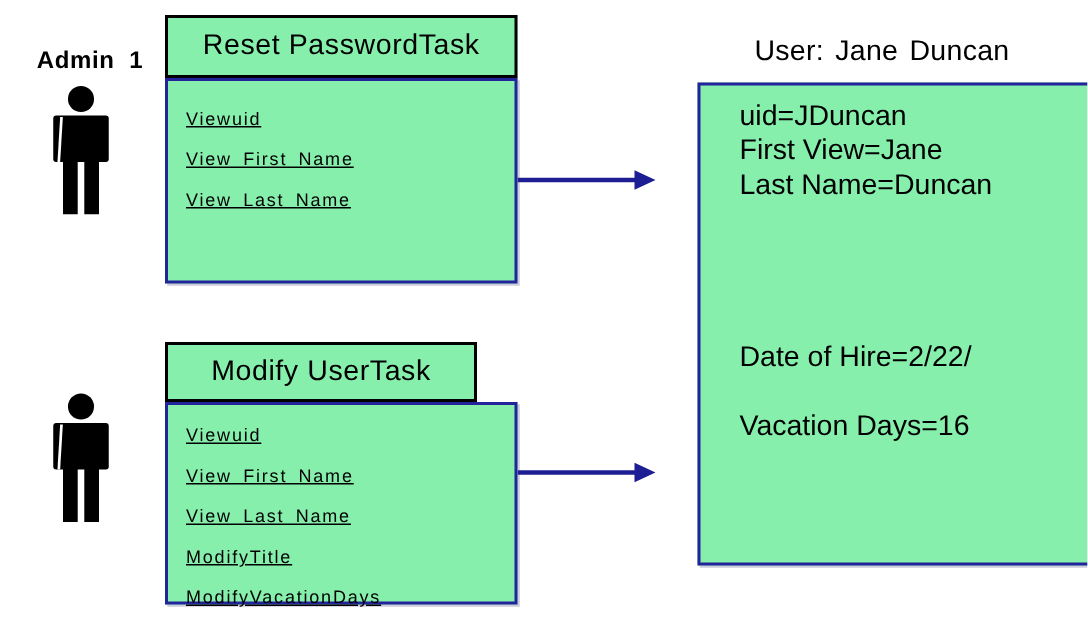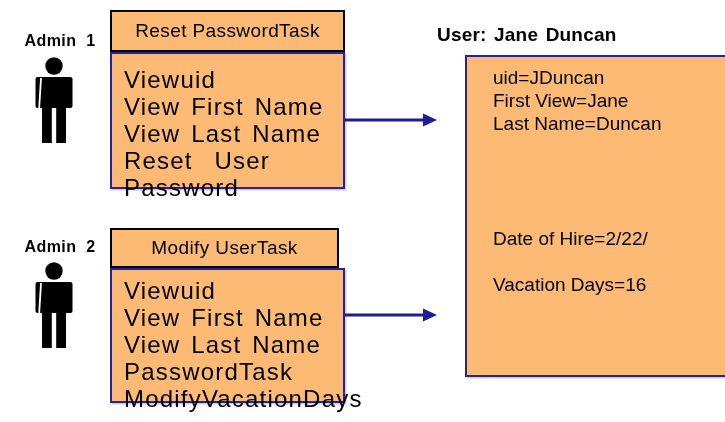--- a/index.html
+++ b/index.html
@@ -6,36 +6,37 @@
   .canvas{
     position:relative;width:725px;height:422px;background:var(--background,#fff);
     font-family:"Liberation Sans","DejaVu Sans",sans-serif;color:var(--text,#000);
     overflow:hidden;
   }
   .abs{position:absolute;}
   .admin-label{
     position:absolute;width:90px;text-align:center;
     font-size:16px;font-weight:bold;letter-spacing:.4px;word-spacing:5px;
   }
-  .box{box-sizing:border-box;position:absolute;background:#fdba74;}
+  .box{box-sizing:border-box;position:absolute;background:#86efac;}
   .task-header{
     border:2px solid var(--header-border,#000);
     display:flex;align-items:center;justify-content:center;
     font-size:19px;letter-spacing:.4px;
   }
   .task-body{
     border:2px solid var(--box-border,#23239c);
-    font-size:24px;line-height:27px;letter-spacing:1.2px;word-spacing:3px;
+    font-size:12px;line-height:27px;letter-spacing:1.2px;word-spacing:3px;
     box-shadow:1.5px 1.5px 0 #ccccdd;
+    text-decoration:underline;
   }
   .pad-lg{padding:12px 6px 0 12px;}
   .pad-sm{padding:7px 6px 0 12px;}
   .user-heading{
-    position:absolute;width:236px;text-align:left;
-    font-size:19px;font-weight:bold;letter-spacing:.2px;word-spacing:2px;
+    position:absolute;width:236px;text-align:right;
+    font-size:19px;font-weight:normal;letter-spacing:.2px;word-spacing:2px;
   }
   .user-box{
     border:2px solid var(--box-border,#23239c);
     font-size:19px;line-height:23px;
     padding:9px 6px 0 26px;
     box-shadow:1.5px 1.5px 0 #ccccdd;
   }
   .tline{white-space:pre-wrap;}
 </style>
 </head>
@@ -45,47 +46,45 @@
 
   <div class="admin-label" style="left:15px;top:32px;">Admin 1</div>
   <svg class="abs" style="left:32px;top:57px;" width="44" height="86" viewBox="0 0 44 86">
     <circle cx="22" cy="9" r="8.7" fill="#000"></circle>
     <rect x="3.5" y="20" width="37" height="31" rx="2" fill="#000"></rect>
     <rect x="10" y="44" width="9.8" height="42" fill="#000"></rect>
     <rect x="24.2" y="44" width="9.8" height="42" fill="#000"></rect>
     <line x1="9" y1="21" x2="7.2" y2="51" stroke="#fff" stroke-width="1.8"></line>
   </svg>
 
-  <div class="admin-label" style="left:15px;top:238px;">Admin 2</div>
   <svg class="abs" style="left:32px;top:262px;" width="44" height="86" viewBox="0 0 44 86">
     <circle cx="22" cy="9" r="8.7" fill="#000"></circle>
     <rect x="3.5" y="20" width="37" height="31" rx="2" fill="#000"></rect>
     <rect x="10" y="44" width="9.8" height="42" fill="#000"></rect>
     <rect x="24.2" y="44" width="9.8" height="42" fill="#000"></rect>
     <line x1="9" y1="21" x2="7.2" y2="51" stroke="#fff" stroke-width="1.8"></line>
   </svg>
 
   <div class="box task-header" style="left:110px;top:10px;width:235px;height:42px;">
     <span>Reset PasswordTask</span>
   </div>
   <div class="box task-body pad-lg" style="left:110px;top:52px;width:235px;height:137px;">
       <div class="tline">Viewuid</div>
       <div class="tline">View First Name</div>
       <div class="tline">View Last Name</div>
-      <div class="tline">Reset  User  Password</div>
     </div>
 
-  <div class="box task-header" style="left:110px;top:228px;width:229px;height:40px;">
+  <div class="box task-header" style="left:110px;top:228px;width:208px;height:40px;">
     <span>Modify UserTask</span>
   </div>
   <div class="box task-body pad-sm" style="left:110px;top:268px;width:235px;height:135px;">
       <div class="tline">Viewuid</div>
       <div class="tline">View First Name</div>
       <div class="tline">View Last Name</div>
-      <div class="tline">PasswordTask</div>
+      <div class="tline">ModifyTitle</div>
       <div class="tline">ModifyVacationDays</div>
     </div>
 
   <svg class="abs" style="left:345px;top:112px;" width="92" height="16" viewBox="0 0 92 16">
     <line x1="0" y1="8" x2="80" y2="8" stroke="var(--arrow,#1d1d94)" stroke-width="3"></line>
     <polygon points="78,1.5 92,8 78,14.5" fill="var(--arrow,#1d1d94)"></polygon>
   </svg>
   <svg class="abs" style="left:345px;top:307px;" width="92" height="16" viewBox="0 0 92 16">
     <line x1="0" y1="8" x2="80" y2="8" stroke="var(--arrow,#1d1d94)" stroke-width="3"></line>
     <polygon points="78,1.5 92,8 78,14.5" fill="var(--arrow,#1d1d94)"></polygon>

